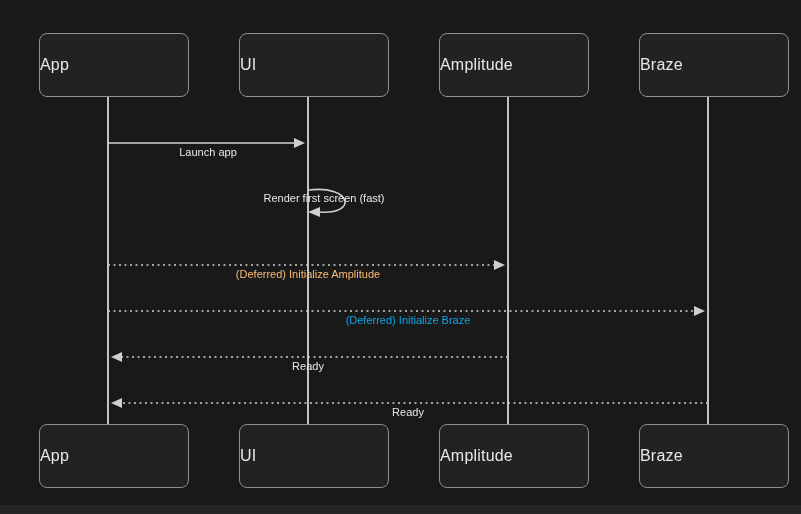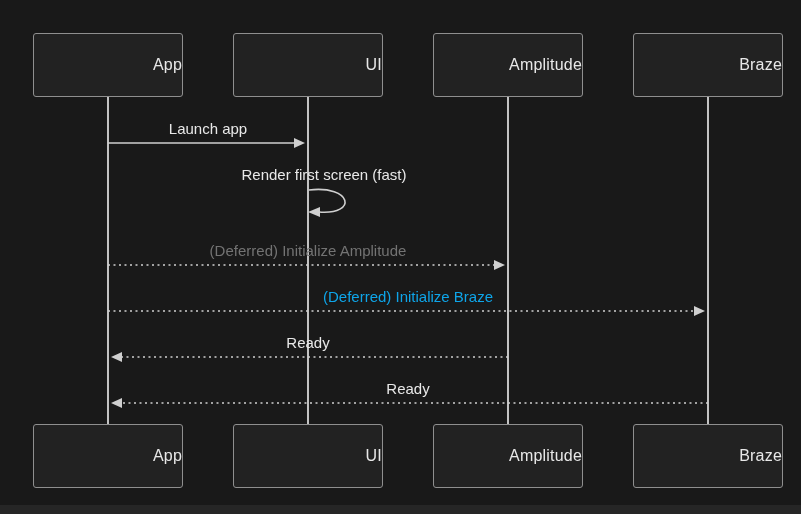--- a/index.html
+++ b/index.html
@@ -9,37 +9,39 @@
     height: 514px;
     overflow: hidden;
     font-family: "Liberation Sans", sans-serif;
   }
   .layer { position: absolute; left: 0; top: 0; }
   .actor-box {
     position: absolute;
     width: 148px;
     height: 62px;
     border: 1px solid #8f8f8f;
-    border-radius: 3px;
+    border-radius: 8px;
     background: #222222;
     display: flex;
     align-items: center;
-    justify-content: flex-end;
+    justify-content: flex-start;
+    margin-left: 6px;
   }
   .actor-box span {
     color: #e8e8e8;
     font-size: 16px;
     letter-spacing: 0.2px;
   }
   .msg-label {
     position: absolute;
     transform: translate(-50%, -50%);
     color: #e2e2e2;
-    font-size: 15px;
+    font-size: 11px;
     white-space: nowrap;
+    margin-top: 24px;
   }
   .bottom-band {
     position: absolute;
     left: 0;
     bottom: 0;
     width: 100%;
     height: 9px;
     background: #262626;
   }
 </style>
@@ -85,17 +87,17 @@
       <span style="color: rgb(232, 232, 232);">Amplitude</span>
     </div>
     <div class="actor-box" style="left: 633px; top: 33px; background: rgb(34, 34, 34); border-color: rgb(143, 143, 143);">
       <span style="color: rgb(232, 232, 232);">Braze</span>
     </div>
     <div class="actor-box" style="left: 633px; top: 424px; background: rgb(34, 34, 34); border-color: rgb(143, 143, 143);">
       <span style="color: rgb(232, 232, 232);">Braze</span>
     </div>
     <div class="msg-label" style="left: 208px; top: 128px; color: rgb(232, 232, 232);">Launch app</div>
     <div class="msg-label" style="left: 310px; top: 174px; color: rgb(232, 232, 232); padding-left: 28px;">Render first screen (fast)</div>
-    <div class="msg-label" style="left: 308px; top: 250px; color: #737373;">(Deferred) Initialize Amplitude</div>
+    <div class="msg-label" style="left: 308px; top: 250px; color: #fdba74;">(Deferred) Initialize Amplitude</div>
     <div class="msg-label" style="left: 408px; top: 296px; color: #0ea5e9;">(Deferred) Initialize Braze</div>
     <div class="msg-label" style="left: 308px; top: 342px; color: rgb(232, 232, 232);">Ready</div>
     <div class="msg-label" style="left: 408px; top: 388px; color: rgb(232, 232, 232);">Ready</div>
   </div>
 
 </body></html>

